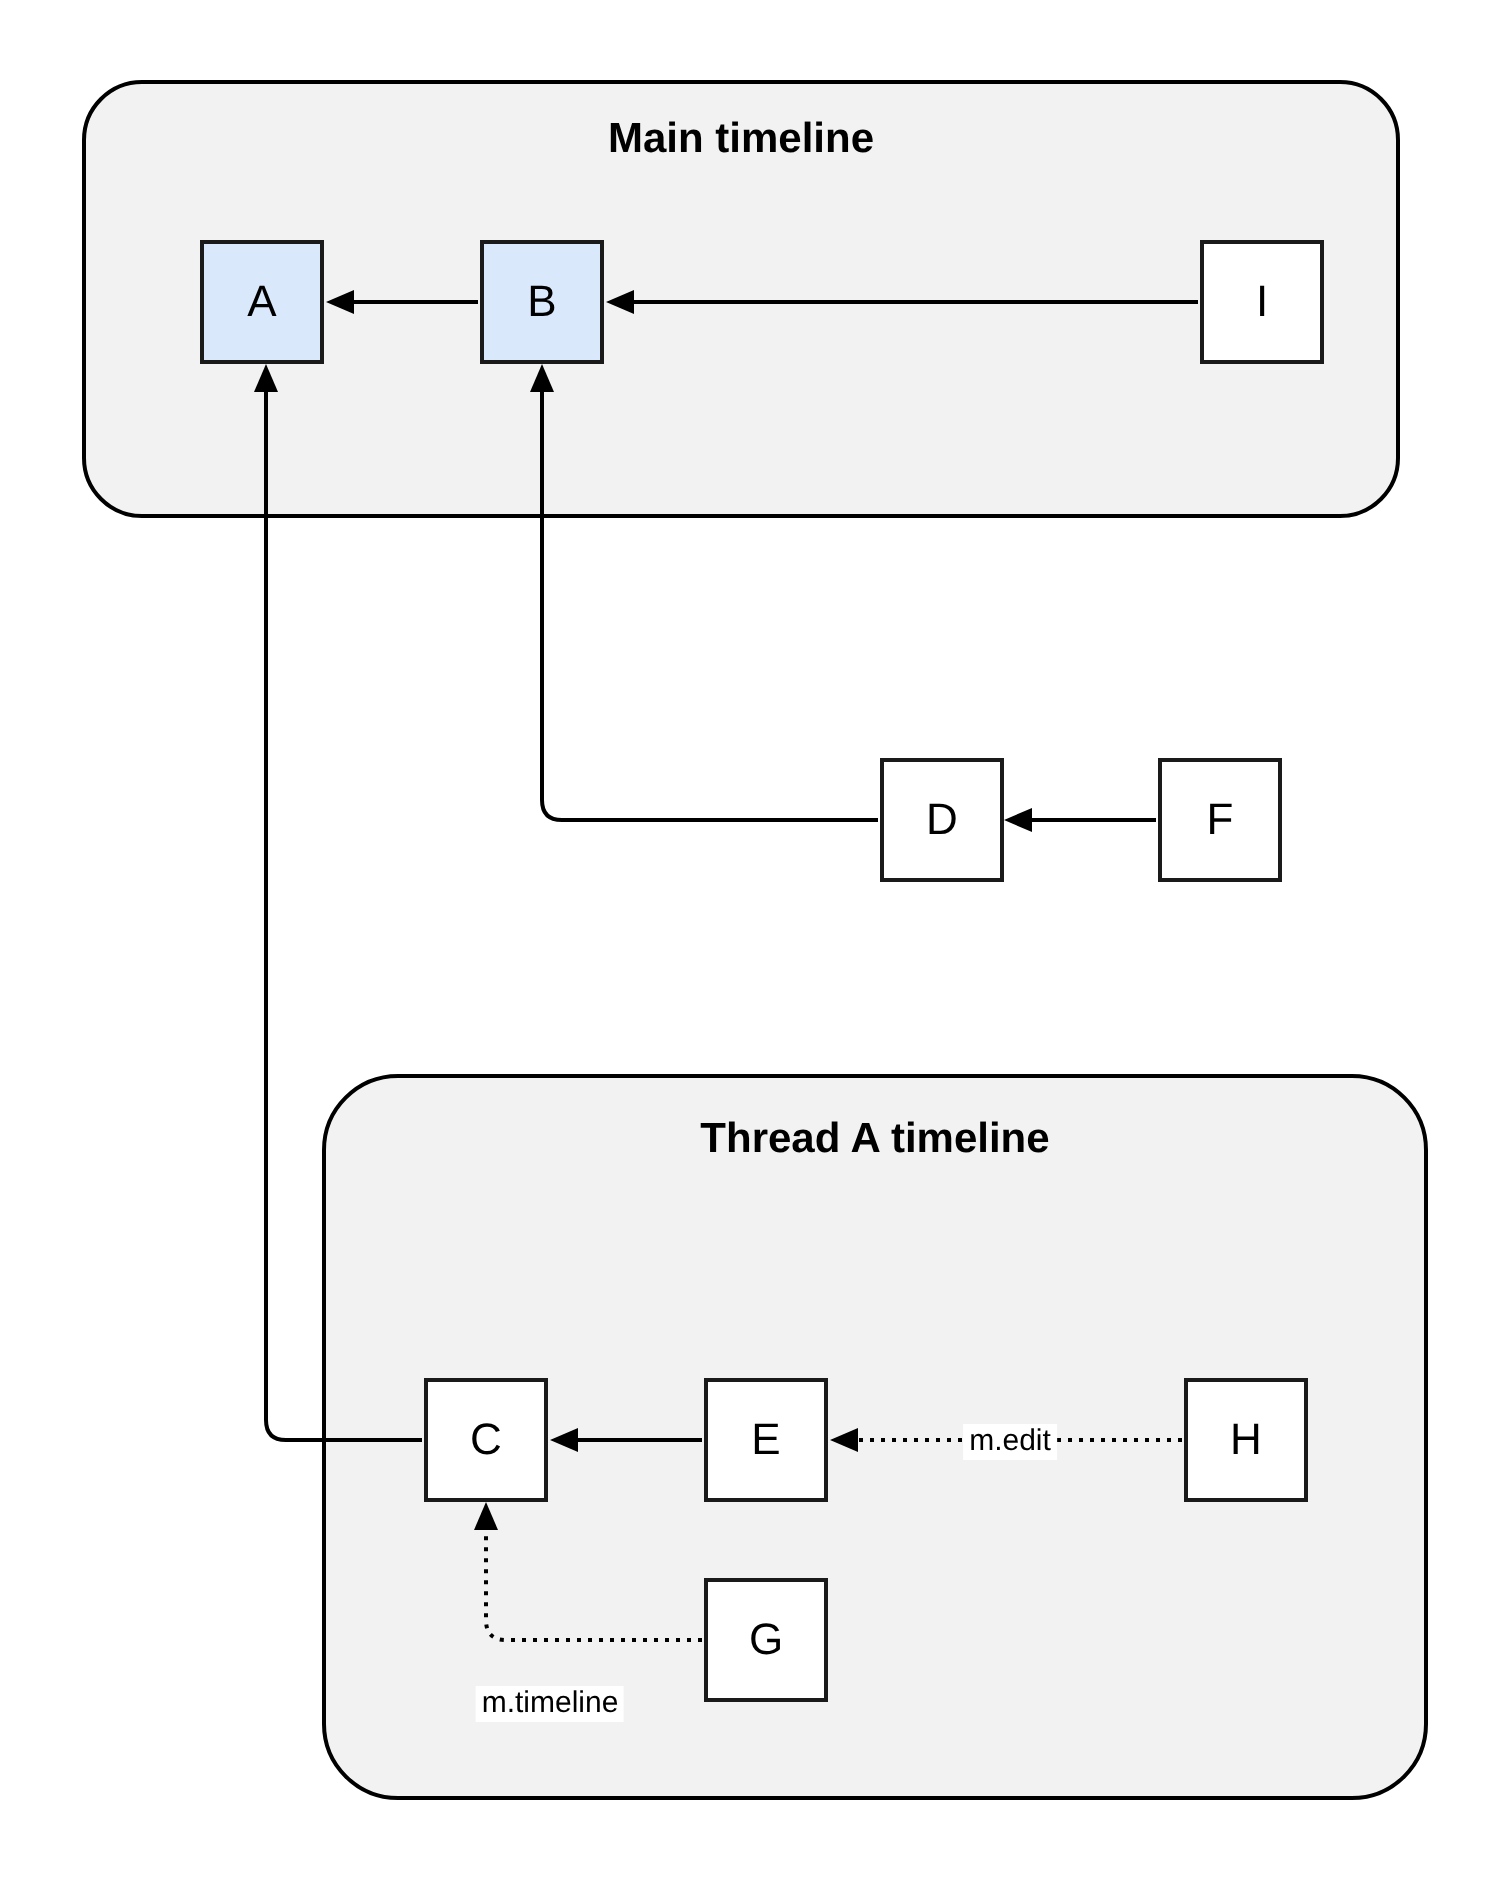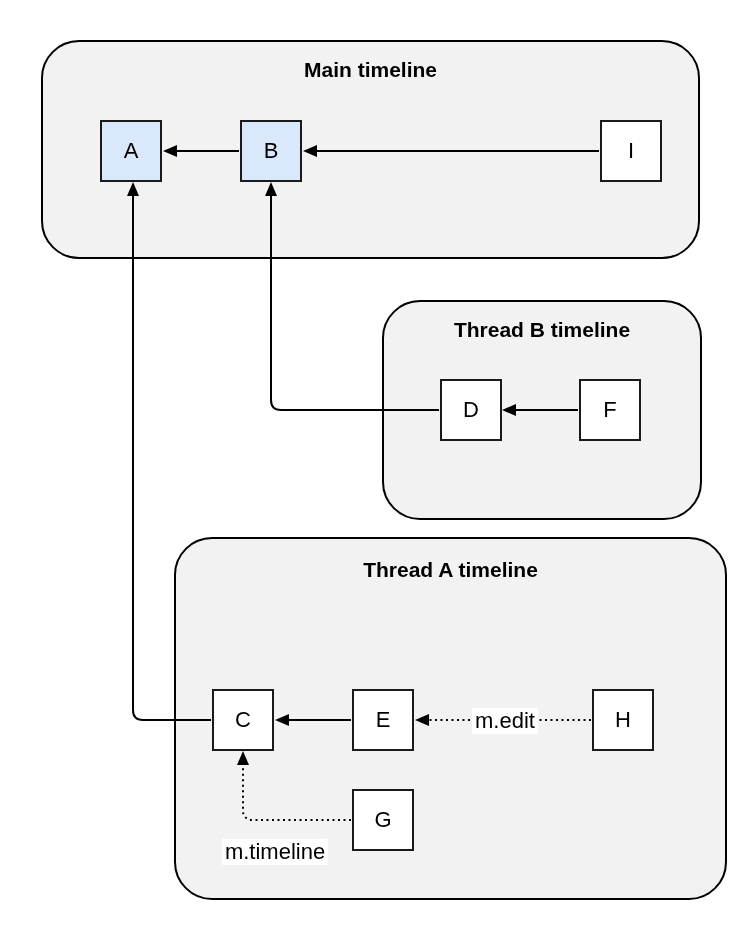--- a/index.html
+++ b/index.html
@@ -64,41 +64,38 @@
     font-size: 22px;
     color: #000000;
   }
   .node.highlight {
     background: #dae8fc;
   }
   .edge-label {
     position: absolute;
     transform: translate(-50%, -50%);
     background: #ffffff;
-    font-size: 22px;
+    font-size: 15px;
     color: #000000;
     padding: 0 3px;
     white-space: nowrap;
     line-height: 1.2;
   }
 </style>
 </head>
 <body>
 
 <div class="canvas">
 
-  <div class="container-box" style="left:41px; top:40px; width:659px; height:219px;">
+  <div class="container-box" style="left:41px; top:40px; width:659px; height:219px;border-radius:30px;">
     <div class="container-title" style="top:16px;">Main timeline</div>
   </div>
 
-  <div class="container-box" style="left:382px; top:300px; width:320px; height:220px;">
-    <div class="container-title" style="top:16px;">Thread B timeline</div>
-  </div>
 
-  <div class="container-box" style="left:174px; top:537px; width:553px; height:363px;">
+  <div class="container-box" style="left:161px; top:537px; width:553px; height:363px;">
     <div class="container-title" style="top:19px;">Thread A timeline</div>
   </div>
 
   <svg class="edges-layer" viewBox="0 0 756 942">
 
     <g>
       <line x1="239" y1="151" x2="177" y2="151"></line>
       <polygon points="163,151 177,145 177,157"></polygon>
     </g>
 

